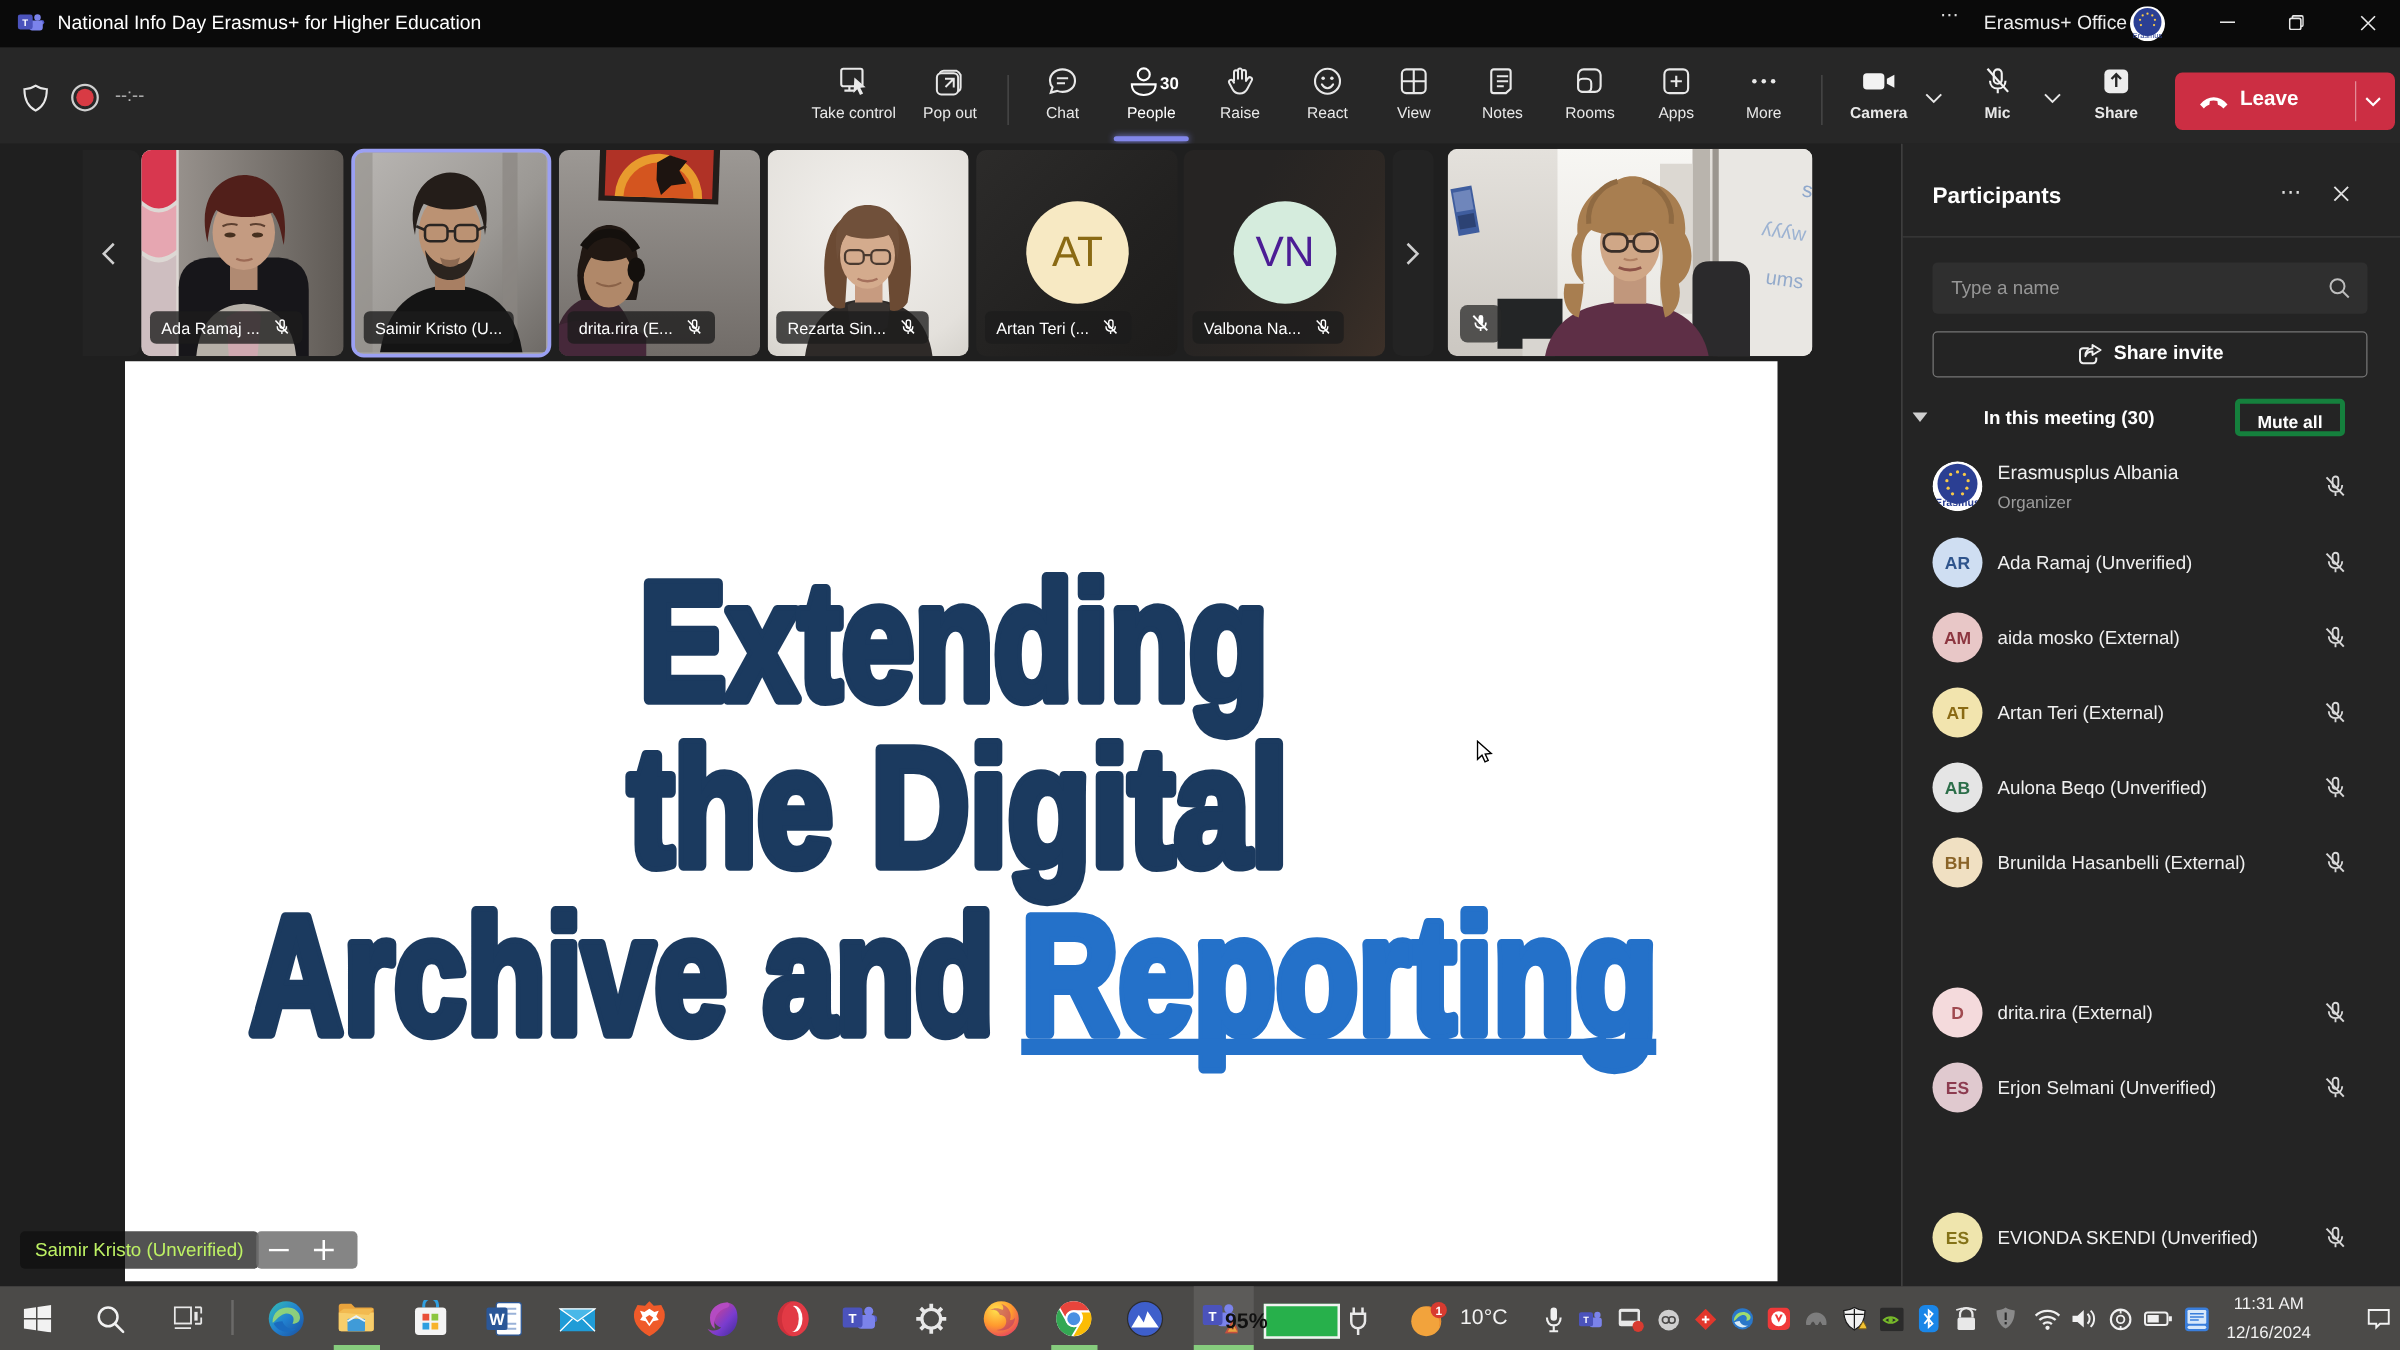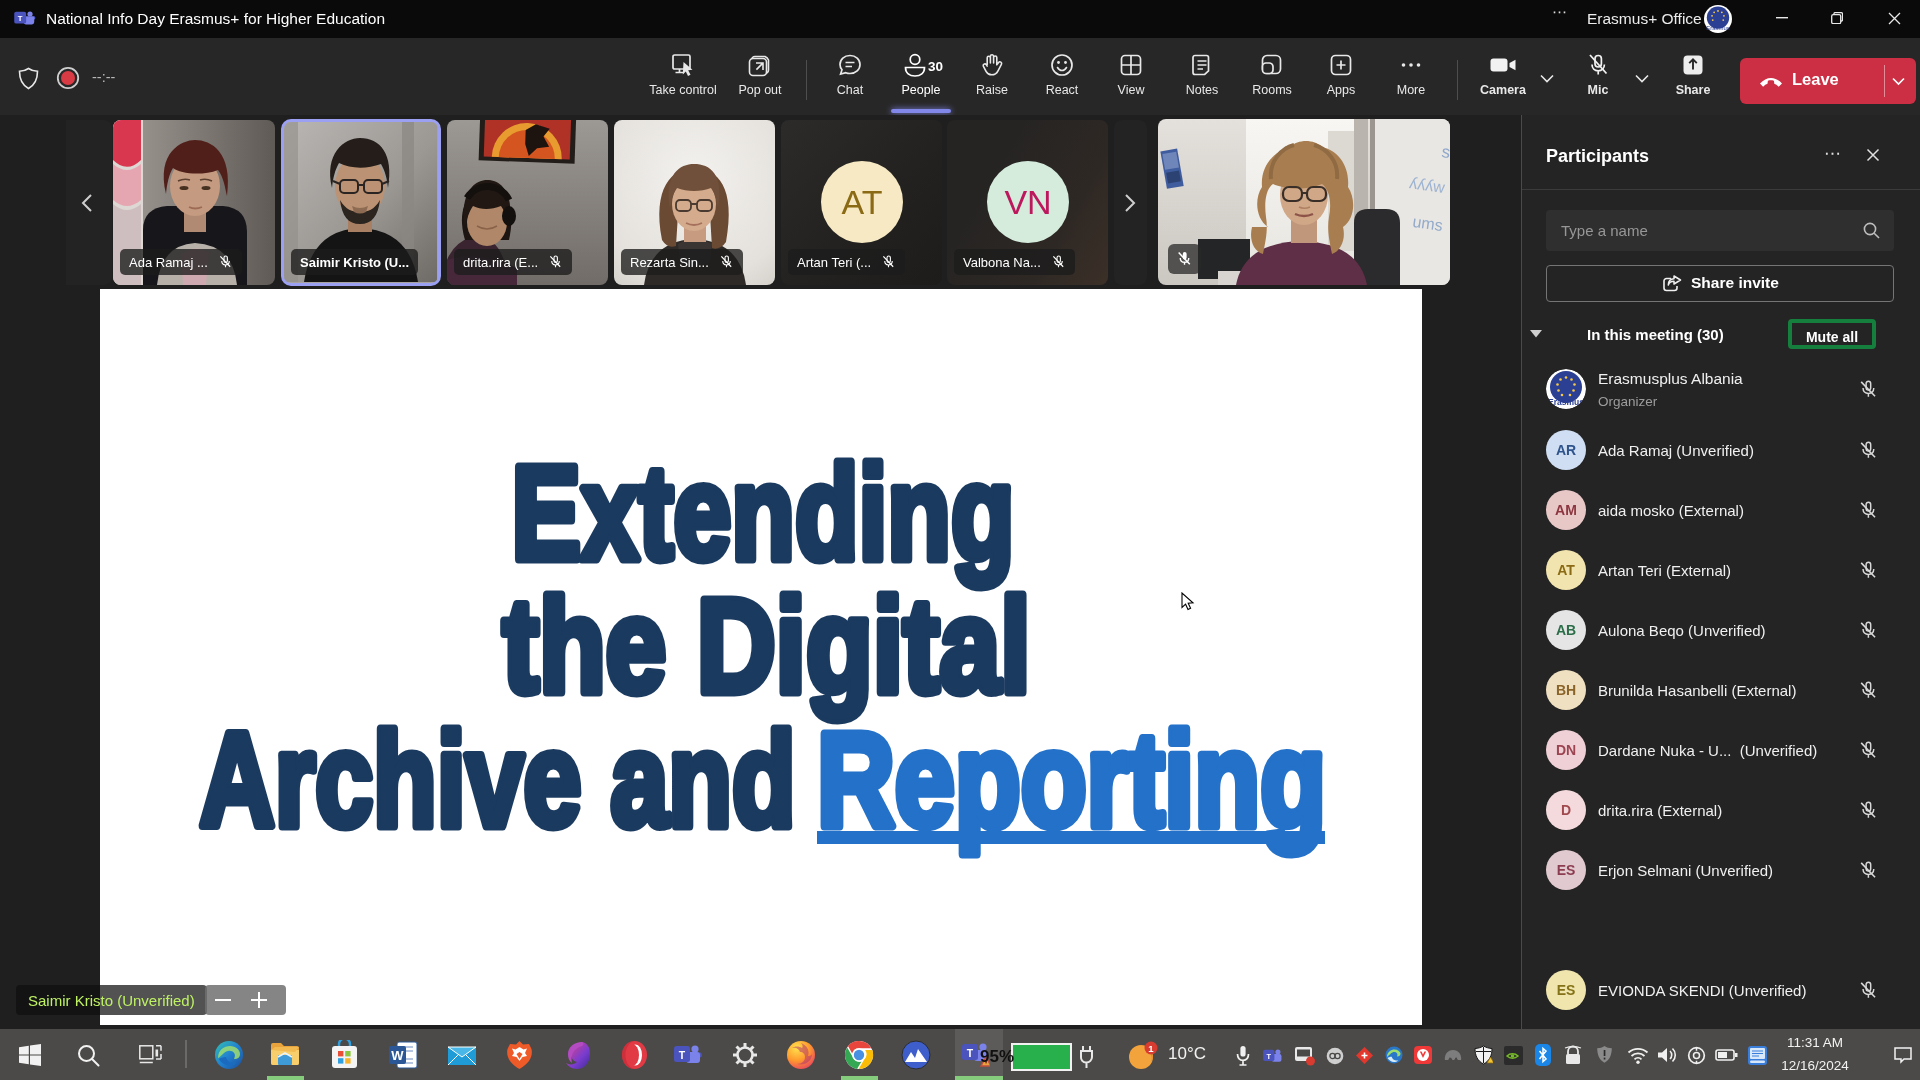--- a/index.html
+++ b/index.html
@@ -270,21 +270,21 @@
       <path d="M65 61 q6 -3 12 -1 M87 60 q6 -2 12 1" stroke="#5d4030" stroke-width="1.6" fill="none"></path>
       <path d="M76 87 q6 3 13 0" stroke="#9c6a55" stroke-width="1.8" fill="none"></path>
     </svg>
     <div class="pill">Ada Ramaj ...<svg width="15" height="15" viewBox="0 0 16 16">
           <rect x="6.4" y="1" width="3.6" height="7" rx="1.8" fill="none" stroke="#fff" stroke-width="1.2"></rect>
           <path d="M4 6.5 c0 2.6 1.7 4.1 4 4.1 s4-1.5 4-4.1 M8 10.6 V13" fill="none" stroke="#fff" stroke-width="1.2"></path>
           <path d="M2.5 1.5 L13 12.5" stroke="#fff" stroke-width="1.3"></path>
         </svg></div>
   </div>
 
-  <div class="abs" style="left:281px;top:119px;width:160px;height:167px;border-radius:10px;border:3.5px solid #9ba0f3;box-sizing:border-box;overflow:hidden;background:#a6a3a0;font-weight:bold;">
+  <div class="abs" style="left:281px;top:119px;width:160px;height:167px;border-radius:10px;border:3.5px solid #9ba0f3;box-sizing:border-box;overflow:hidden;background:#a6a3a0;">
     <svg width="153" height="160" viewBox="0 0 153 160" style="display:block">
       <defs>
         <linearGradient id="saiw" x1="0" y1="0" x2="1" y2="1">
           <stop offset="0" stop-color="#b9b6b3"></stop>
             <stop offset="0.55" stop-color="#9b9894"></stop>
             <stop offset="1" stop-color="#6e6a66"></stop>
         </linearGradient>
       </defs>
       <rect width="153" height="160" fill="url(#saiw)"></rect>
       <rect x="118" y="0" width="12" height="160" fill="#8a8681" opacity="0.7"></rect>
@@ -379,21 +379,21 @@
   <div class="abs" style="left:781px;top:120px;width:161px;height:165px;border-radius:8px;overflow:hidden;background:linear-gradient(135deg,#2c2b2a,#222120 60%,#1d1c1b);">
     <div class="abs" style="left:40px;top:41px;width:82px;height:82px;border-radius:50%;background:#f7e9c3;display:flex;align-items:center;justify-content:center;font-size:34px;color:#8a6a14;">AT</div>
     <div class="pill">Artan Teri (...<svg width="15" height="15" viewBox="0 0 16 16">
           <rect x="6.4" y="1" width="3.6" height="7" rx="1.8" fill="none" stroke="#fff" stroke-width="1.2"></rect>
           <path d="M4 6.5 c0 2.6 1.7 4.1 4 4.1 s4-1.5 4-4.1 M8 10.6 V13" fill="none" stroke="#fff" stroke-width="1.2"></path>
           <path d="M2.5 1.5 L13 12.5" stroke="#fff" stroke-width="1.3"></path>
         </svg></div>
   </div>
 
   <div class="abs" style="left:947px;top:120px;width:161px;height:165px;border-radius:8px;overflow:hidden;background:linear-gradient(120deg,#262423 30%,#2e2824 70%,#3c3028);">
-    <div class="abs" style="left:40px;top:41px;width:82px;height:82px;border-radius:50%;background:#d5ecdd;display:flex;align-items:center;justify-content:center;font-size:34px;color:#be185d;">VN</div>
+    <div class="abs" style="left:40px;top:41px;width:82px;height:82px;border-radius:50%;background:#d5ecdd;display:flex;align-items:center;justify-content:center;font-size:34px;color:#4c1d95;">VN</div>
     <div class="pill">Valbona Na...<svg width="15" height="15" viewBox="0 0 16 16">
           <rect x="6.4" y="1" width="3.6" height="7" rx="1.8" fill="none" stroke="#fff" stroke-width="1.2"></rect>
           <path d="M4 6.5 c0 2.6 1.7 4.1 4 4.1 s4-1.5 4-4.1 M8 10.6 V13" fill="none" stroke="#fff" stroke-width="1.2"></path>
           <path d="M2.5 1.5 L13 12.5" stroke="#fff" stroke-width="1.3"></path>
         </svg></div>
   </div>
 
   <div class="abs" style="left:1114px;top:120px;width:33px;height:165px;background:#232323;border-radius:8px;"></div>
   <svg class="abs" style="left:1124px;top:193px" width="13" height="20">
       <path d="M2 2 L10 10 L2 18" fill="none" stroke="#cfcfcf" stroke-width="2"></path>
@@ -552,27 +552,20 @@
         <use href="#micoff"></use>
       </svg>
   </div>
   <div class="prow" style="top:670px;">
     <div class="pav" style="background:#f0e0c2;color:#8a6428;">BH</div>
     <div class="pname">Brunilda Hasanbelli&nbsp;(External)</div>
     <svg class="pmic" width="20" height="19" viewBox="0 0 17.5 16.5">
         <use href="#micoff"></use>
       </svg>
   </div>
-  <div class="prow" style="top:730px;">
-    <div class="pav" style="background:#eed0d6;color:#9c4452;">DN</div>
-    <div class="pname">Dardane Nuka - U...&nbsp; (Unverified)</div>
-    <svg class="pmic" width="20" height="19" viewBox="0 0 17.5 16.5">
-        <use href="#micoff"></use>
-      </svg>
-  </div>
   <div class="prow" style="top:790px;">
     <div class="pav" style="background:#f4dadc;color:#a04a50;">D</div>
     <div class="pname">drita.rira&nbsp;(External)</div>
     <svg class="pmic" width="20" height="19" viewBox="0 0 17.5 16.5">
         <use href="#micoff"></use>
       </svg>
   </div>
   <div class="prow" style="top:850px;">
     <div class="pav" style="background:#e0c9cf;color:#8c3c50;">ES</div>
     <div class="pname">Erjon Selmani (Unverified)</div>

